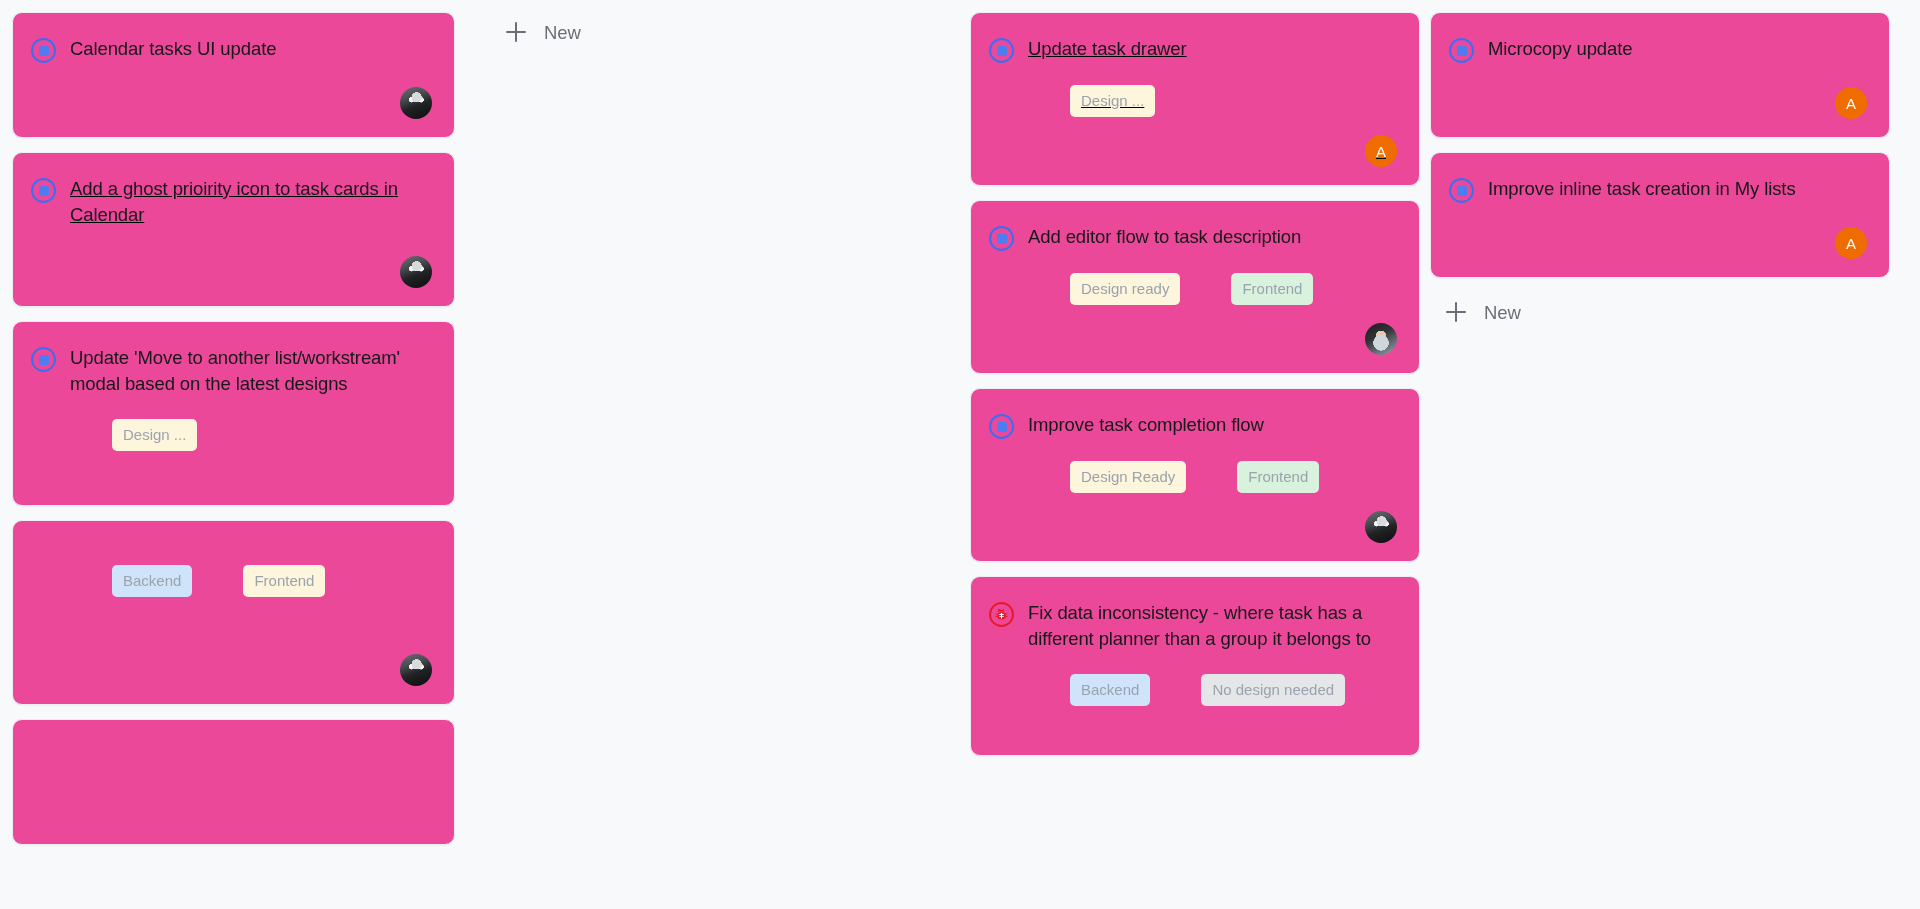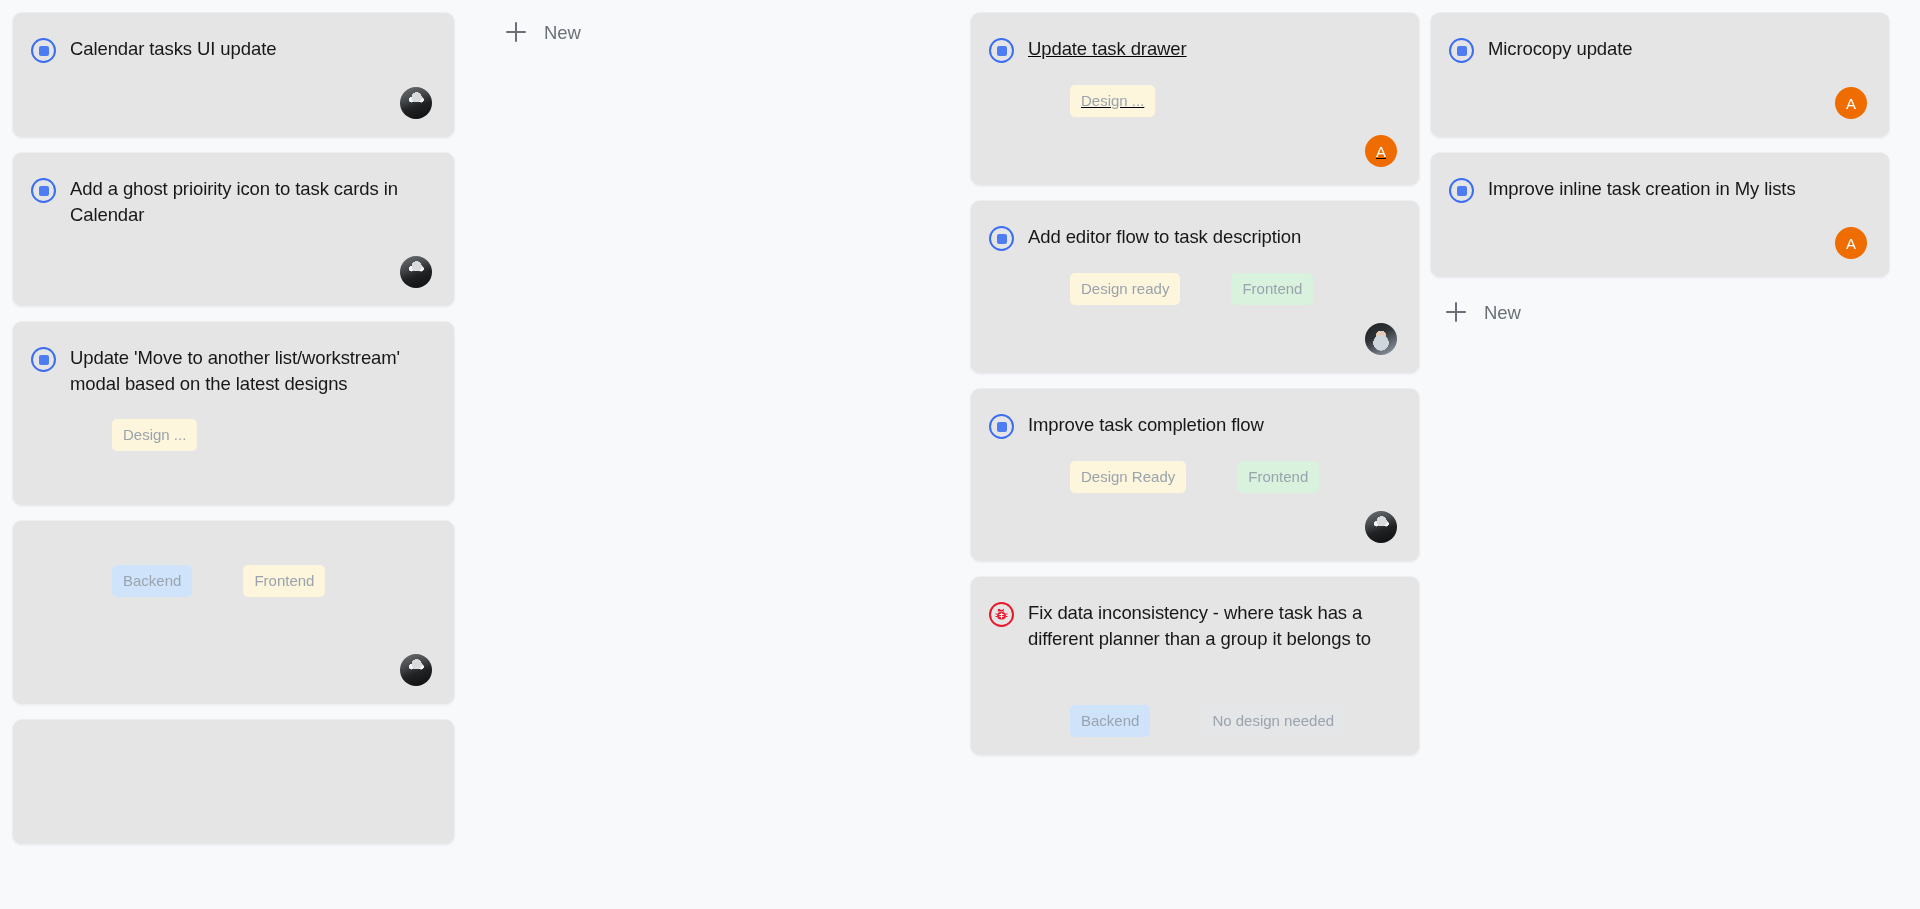--- a/index.html
+++ b/index.html
@@ -32,21 +32,21 @@
     gap: 14px;
   }
 
   .col-1 { width: 455px; padding-left: 12px; }
   .col-2 { width: 510px; padding-left: 35px; }
   .col-3 { width: 455px; padding-left: 5px; }
   .col-4 { width: 470px; padding-left: 10px; }
 
   .card {
     position: relative;
-    background: #e5e5e5;
+    background: #ec4899;
     border: 1px solid #eceef1;
     border-radius: 10px;
     padding: 22px 22px 18px 18px;
     box-shadow: 0 1px 2px rgba(16, 24, 40, 0.04);
     min-height: 126px;
     display: flex;
     flex-direction: column;
   }
 
   .card-head {
@@ -189,21 +189,21 @@
         <span class="type-icon">
             <span class="glyph"></span>
           </span>
         <span class="card-title">Calendar tasks UI update</span>
       </div>
       <div class="card-footer">
         <span class="avatar photo-a"></span>
       </div>
     </div>
 
-    <div class="card" style="min-height:155px;">
+    <div class="card" style="min-height:155px;text-decoration:underline;">
       <div class="card-head">
         <span class="type-icon">
             <span class="glyph"></span>
           </span>
         <span class="card-title">Add a ghost prioirity icon to task cards in Calendar</span>
       </div>
       <div class="card-footer">
         <span class="avatar photo-a"></span>
       </div>
     </div>
@@ -287,21 +287,21 @@
       </div>
       <div class="chips">
         <span class="chip yellow">Design Ready</span>
         <span class="chip green">Frontend</span>
       </div>
       <div class="card-footer">
         <span class="avatar photo-a"></span>
       </div>
     </div>
 
-    <div class="card" style="min-height:180px;justify-content:space-between;">
+    <div class="card" style="min-height:180px;">
       <div class="card-head">
         <span class="type-icon bug">
           <svg width="15" height="15" viewBox="0 0 24 24" aria-hidden="true">
             <g fill="#e8192c">
               <path d="M8.5 3.2a1 1 0 0 1 1.4.2l.9 1.3h2.4l.9-1.3a1 1 0 1 1 1.6 1.2l-.6.9a5 5 0 0 1 1.6 1.6H5.3A5 5 0 0 1 6.9 5.5l-.6-.9a1 1 0 0 1 .2-1.4z"></path>
               <rect x="5" y="8" width="14" height="12" rx="6"></rect>
               <rect x="2.2" y="10.2" width="3.4" height="1.7" rx="0.8"></rect>
               <rect x="18.4" y="10.2" width="3.4" height="1.7" rx="0.8"></rect>
               <rect x="2.2" y="14.2" width="3.4" height="1.7" rx="0.8"></rect>
               <rect x="18.4" y="14.2" width="3.4" height="1.7" rx="0.8"></rect>

